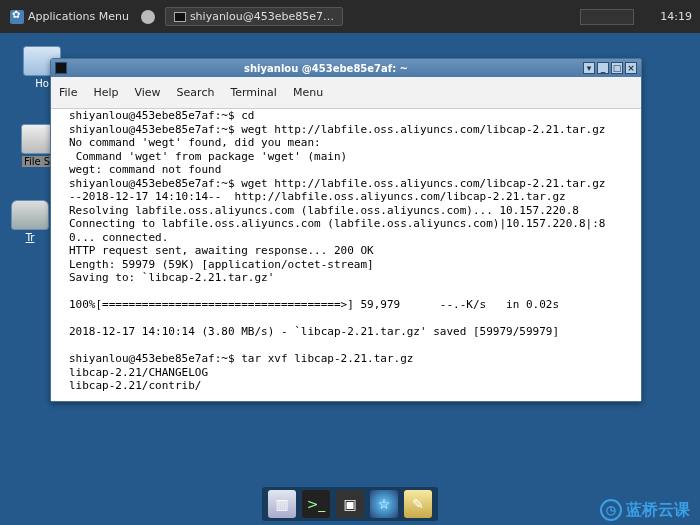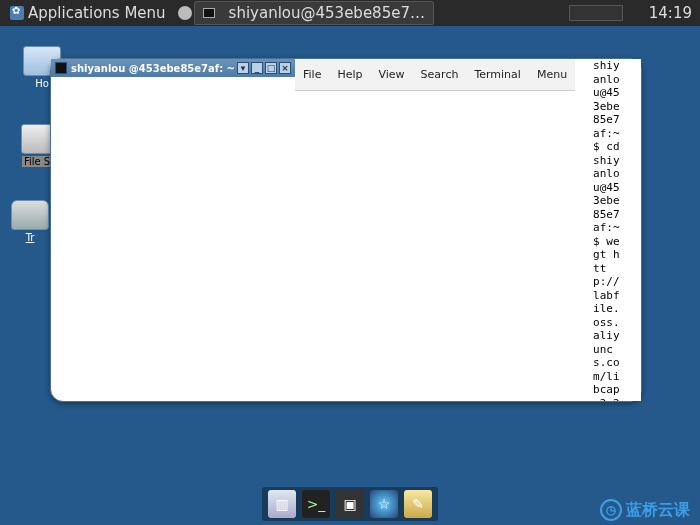--- a/index.html
+++ b/index.html
@@ -4,39 +4,39 @@
 <style>
   * { box-sizing: border-box; margin: 0; padding: 0; }
   body {
     width: 700px; height: 525px;
     background: #25598c;
     font-family: "DejaVu Sans", sans-serif;
     font-size: 11px;
     position: relative; overflow: hidden;
   }
   .panel {
-    height: 26px; background: #2a2a2a; color: #ddd;
+    height: 33px; background: #2a2a2a; color: #ddd;
     display: flex; align-items: center; padding: 0 4px;
-    font-size: 15px;
+    font-size: 11px;
   }
   .panel .appmenu {
     display: flex; align-items: center; gap: 4px;
     padding: 2px 6px; cursor: pointer;
   }
   .panel .appmenu .logo {
     width: 14px; height: 14px; background: #4a7fb5; border-radius: 2px;
     display: inline-block; position: relative;
   }
   .panel .appmenu .logo::after{
     content: "✿"; color: #fff; font-size: 10px; position: absolute;
     top: -1px; left: 2px;
   }
   .panel .taskbtn {
-    display: flex; align-items: center; gap: 14px;
-    background: #3a3a3a; padding: 2px 8px; margin-left: 0;
+    display: flex; align-items: center; gap: 4px;
+    background: #3a3a3a; padding: 2px 8px; margin-left: 8px;
     border: 1px solid #555; border-radius: 2px;
   }
   .panel .taskicon {
     width: 12px; height: 10px; border: 1px solid #aaa; background: #111;
   }
   .panel .usericon {
     width: 14px; height: 14px; background: #bbb; border-radius: 50%;
     margin-left: 6px; margin-right: 2px;
   }
   .panel .right { margin-left: auto; display: flex; align-items: center; gap: 22px; }
@@ -53,24 +53,24 @@
     border: 1px solid #6a8fb5; border-radius: 3px;
   }
   .di-home { top: 46px; left: 20px; }
   .di-fs   { top: 124px; left: 18px; }
   .di-fs .label { background:#888; color:#000; padding:0 2px; display:inline-block;}
   .di-tr   { top: 200px; left: 8px; text-decoration: underline; }
 
   .termwin {
     position: absolute; left: 50px; top: 58px;
     width: 592px; height: 344px;
-    border: 1px solid #4a6f95; border-radius: 13px;
+    border: 1px solid #4a6f95; border-radius: 3px;
     box-shadow: 0 2px 6px rgba(0,0,0,.4);
     background: #fff;
-    display: flex; flex-direction: row;
+    display: flex; flex-direction: column;
   }
   .titlebar {
     height: 18px; background: linear-gradient(#6a93bc,#4d7aa6);
     color: #fff; font-size: 10px; font-weight: bold;
     display: flex; align-items: center; padding: 0 4px;
   }
   .titlebar .title { flex: 1; text-align: center; }
   .titlebar .wbtn {
     width: 12px; height: 12px; border: 1px solid #2c4f72;
     background: #b9d1e9; margin-left: 2px; font-size: 9px;

